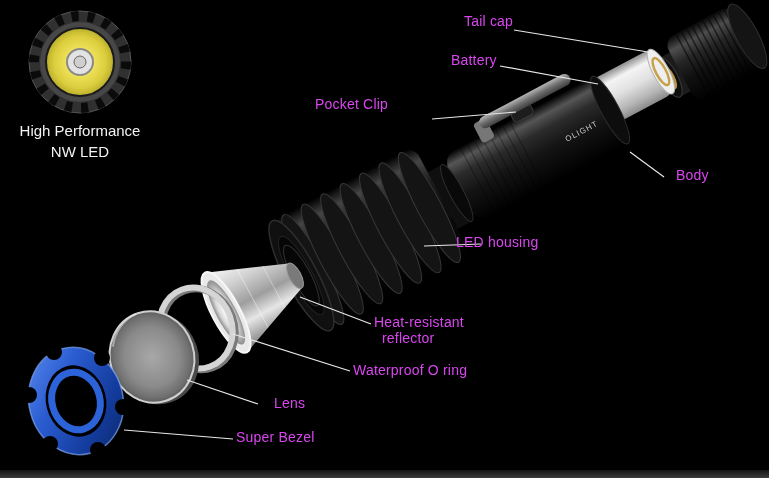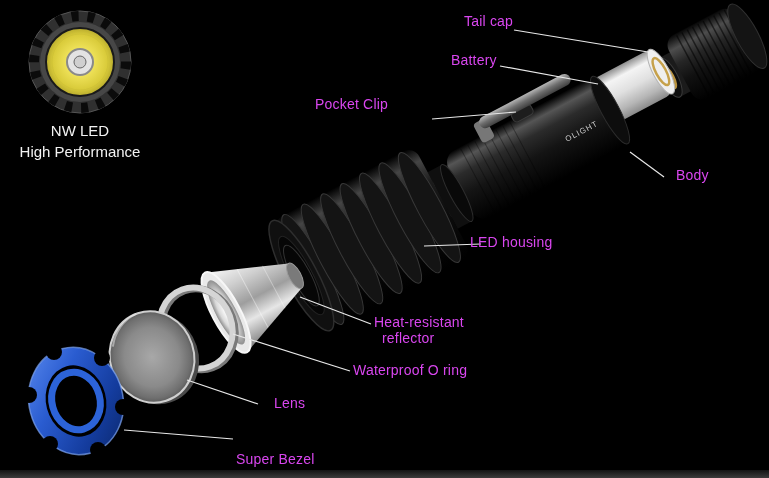--- a/index.html
+++ b/index.html
@@ -229,36 +229,36 @@
       <circle cx="80" cy="62" r="34" fill="url(#ledYellow)" stroke="#1a1a1a" stroke-width="2"></circle>
       <circle cx="80" cy="62" r="28" fill="none" stroke="#cdbf35" opacity="0.6"></circle>
       <circle cx="80" cy="62" r="13" fill="#e3e3e3" stroke="#8a8a8a" stroke-width="2"></circle>
       <circle cx="80" cy="62" r="6" fill="#cfcfcf" stroke="#666"></circle>
     </g>
 
     <rect x="0" y="470" width="769" height="8" fill="url(#floorGrad)"></rect>
   </svg>
 
   <div class="badge-caption" style="left:12px;top:120px;">
+    <div>High Performance</div>
     <div>NW LED</div>
-    <div>High Performance</div>
   </div>
 
   <div class="label" style="left:464px;top:13px;">Tail cap</div>
   <div class="label" style="left:451px;top:52px;">Battery</div>
 
   <div class="label" style="left:315px;top:96px;">
     <div>Pocket Clip</div>
   </div>
 
   <div class="label" style="left:667px;top:167px;margin-left:9px;">Body</div>
-  <div class="label" style="left:470px;top:234px;">LED housing</div>
+  <div class="label" style="left:456px;top:234px;">LED housing</div>
 
   <div class="label" style="left:353px;top:362px;">Waterproof O ring</div>
 
   <div class="label" style="left:374px;top:314px;">
     <div>Heat-resistant</div>
     <div class="l2-indent">reflector</div>
   </div>
   <div class="label" style="left:274px;top:395px;">Lens</div>
-  <div class="label" style="left:236px;top:451px;">Super Bezel</div>
+  <div class="label" style="left:236px;top:429px;">Super Bezel</div>
 
 </div>
 
 </body></html>

